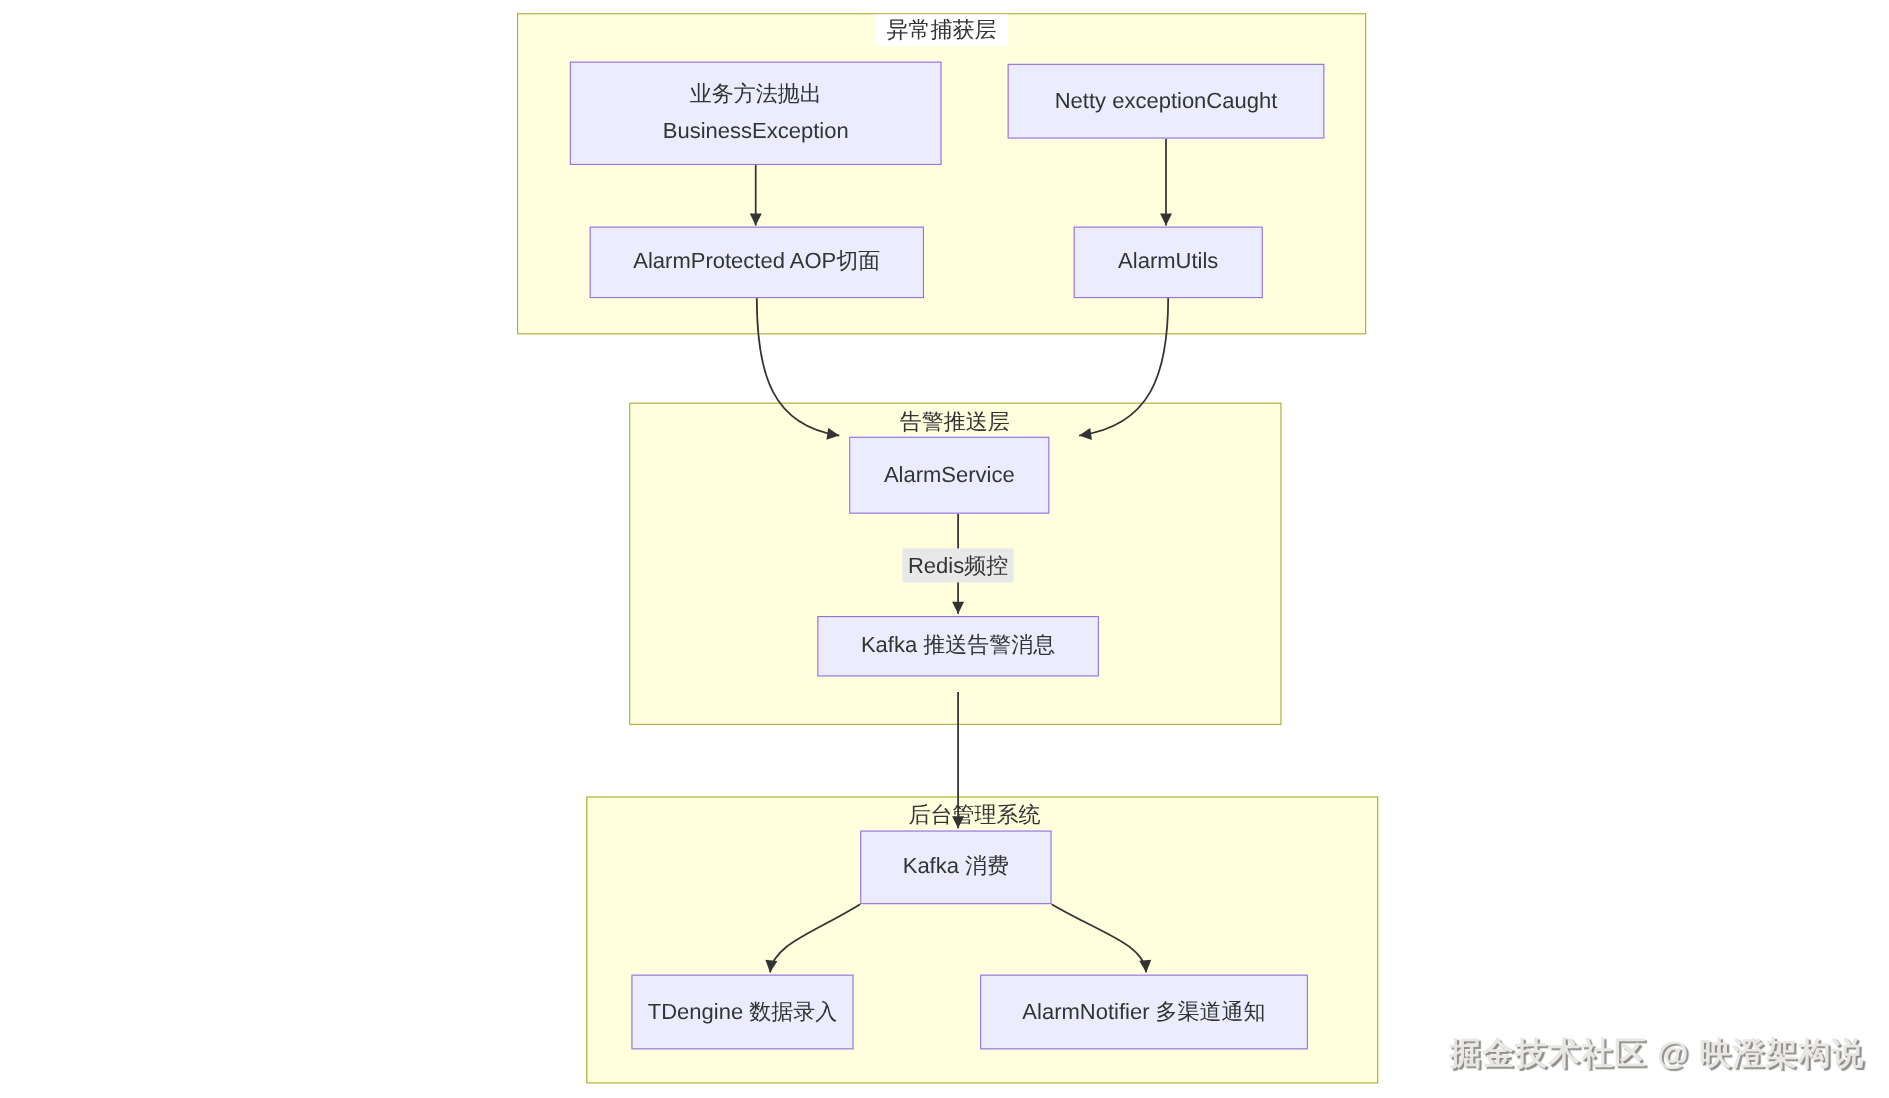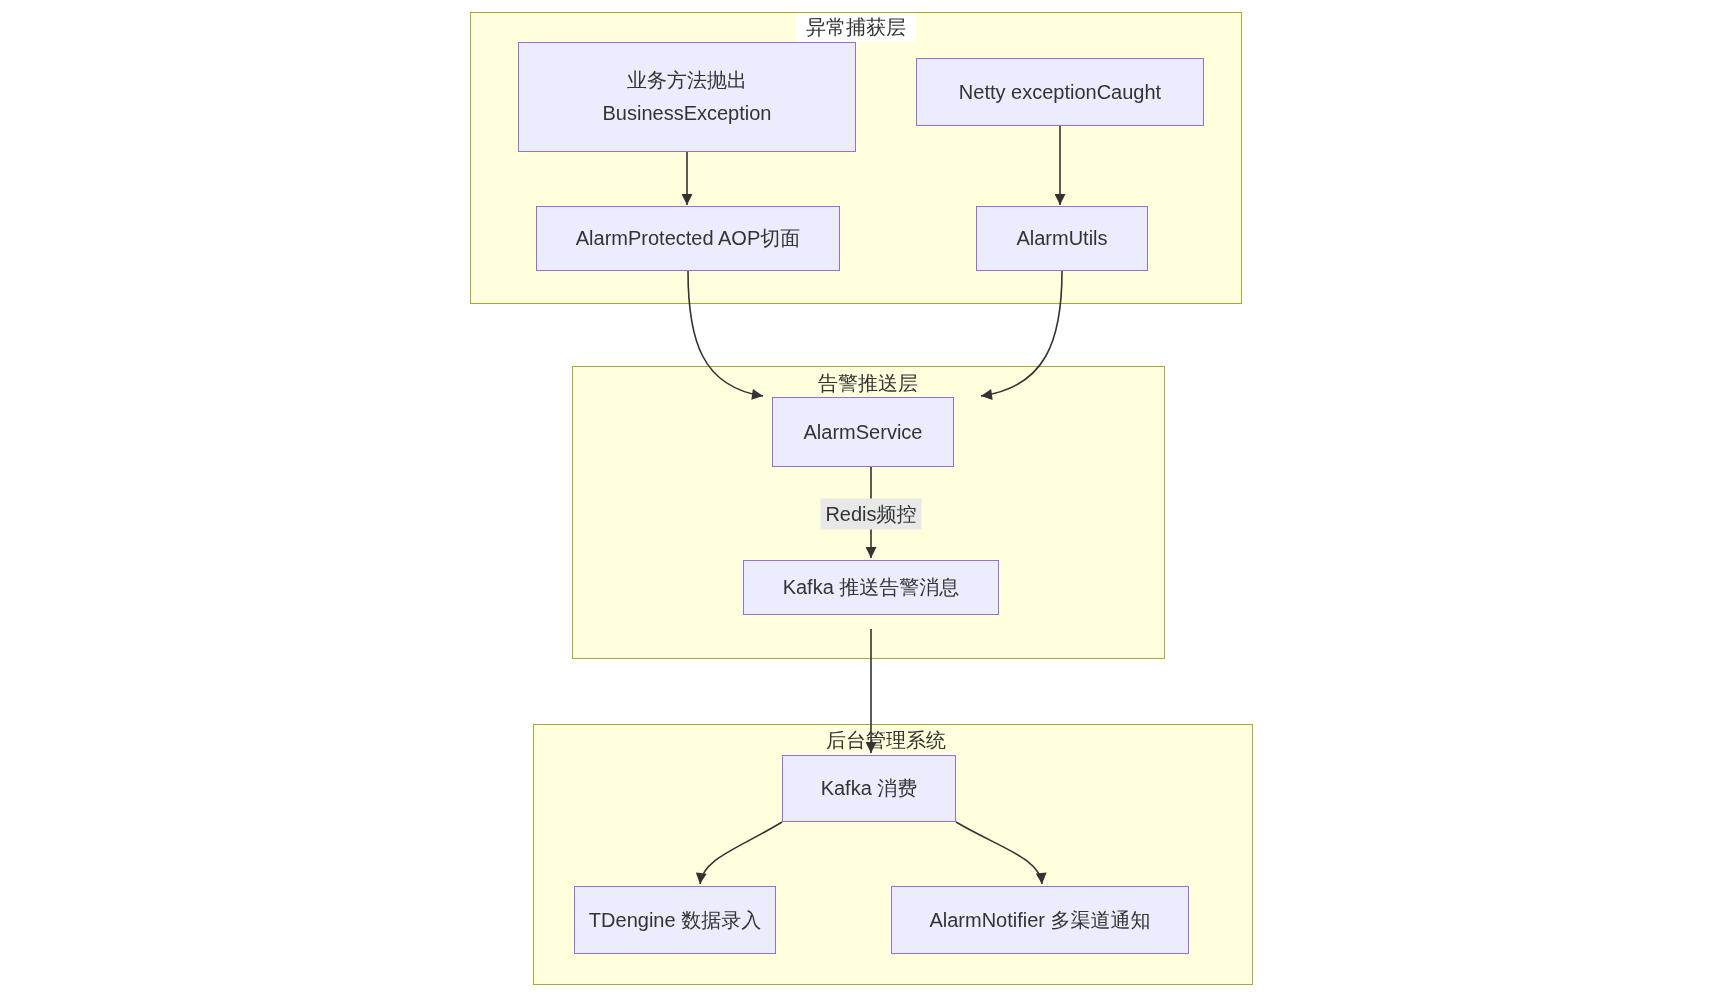--- a/index.html
+++ b/index.html
@@ -106,21 +106,21 @@
     <path class="edge" d="M871,467 L871,558" marker-end="url(#arrow)"></path>
     <path class="edge" d="M871,629 L871,753" marker-end="url(#arrow)"></path>
     <path class="edge" d="M782,822 C740,848 703,858 700,884" marker-end="url(#arrow)"></path>
     <path class="edge" d="M956,822 C1000,848 1040,858 1042,884" marker-end="url(#arrow)"></path>
   </svg>
 
   <div class="group-title label-bg" style="left:856px;top:13px;">异常捕获层</div>
   <div class="group-title" style="left:868px;top:370px;">告警推送层</div>
   <div class="group-title" style="left:886px;top:727px;">后台管理系统</div>
 
-  <div class="node" style="left:518px;top:42px;width:338px;height:110px;">
+  <div class="node" style="left:518px;top:56px;width:338px;height:94px;">
     <span>业务方法抛出</span>
     <span>BusinessException</span>
   </div>
   <div class="node" style="left:916px;top:58px;width:288px;height:68px;">
     <span>Netty exceptionCaught</span>
   </div>
   <div class="node" style="left:976px;top:206px;width:172px;height:65px;">
     <span>AlarmUtils</span>
   </div>
   <div class="node" style="left:536px;top:206px;width:304px;height:65px;">
@@ -138,14 +138,15 @@
   <div class="node" style="left:782px;top:755px;width:174px;height:67px;">
     <span>Kafka 消费</span>
   </div>
   <div class="node" style="left:574px;top:886px;width:202px;height:68px;">
     <span>TDengine 数据录入</span>
   </div>
   <div class="node" style="left:891px;top:886px;width:298px;height:68px;">
     <span>AlarmNotifier 多渠道通知</span>
   </div>
 
+  <div class="watermark">掘金技术社区 @ 映澄架构说</div>
 
 </div>
 
 </body></html>

